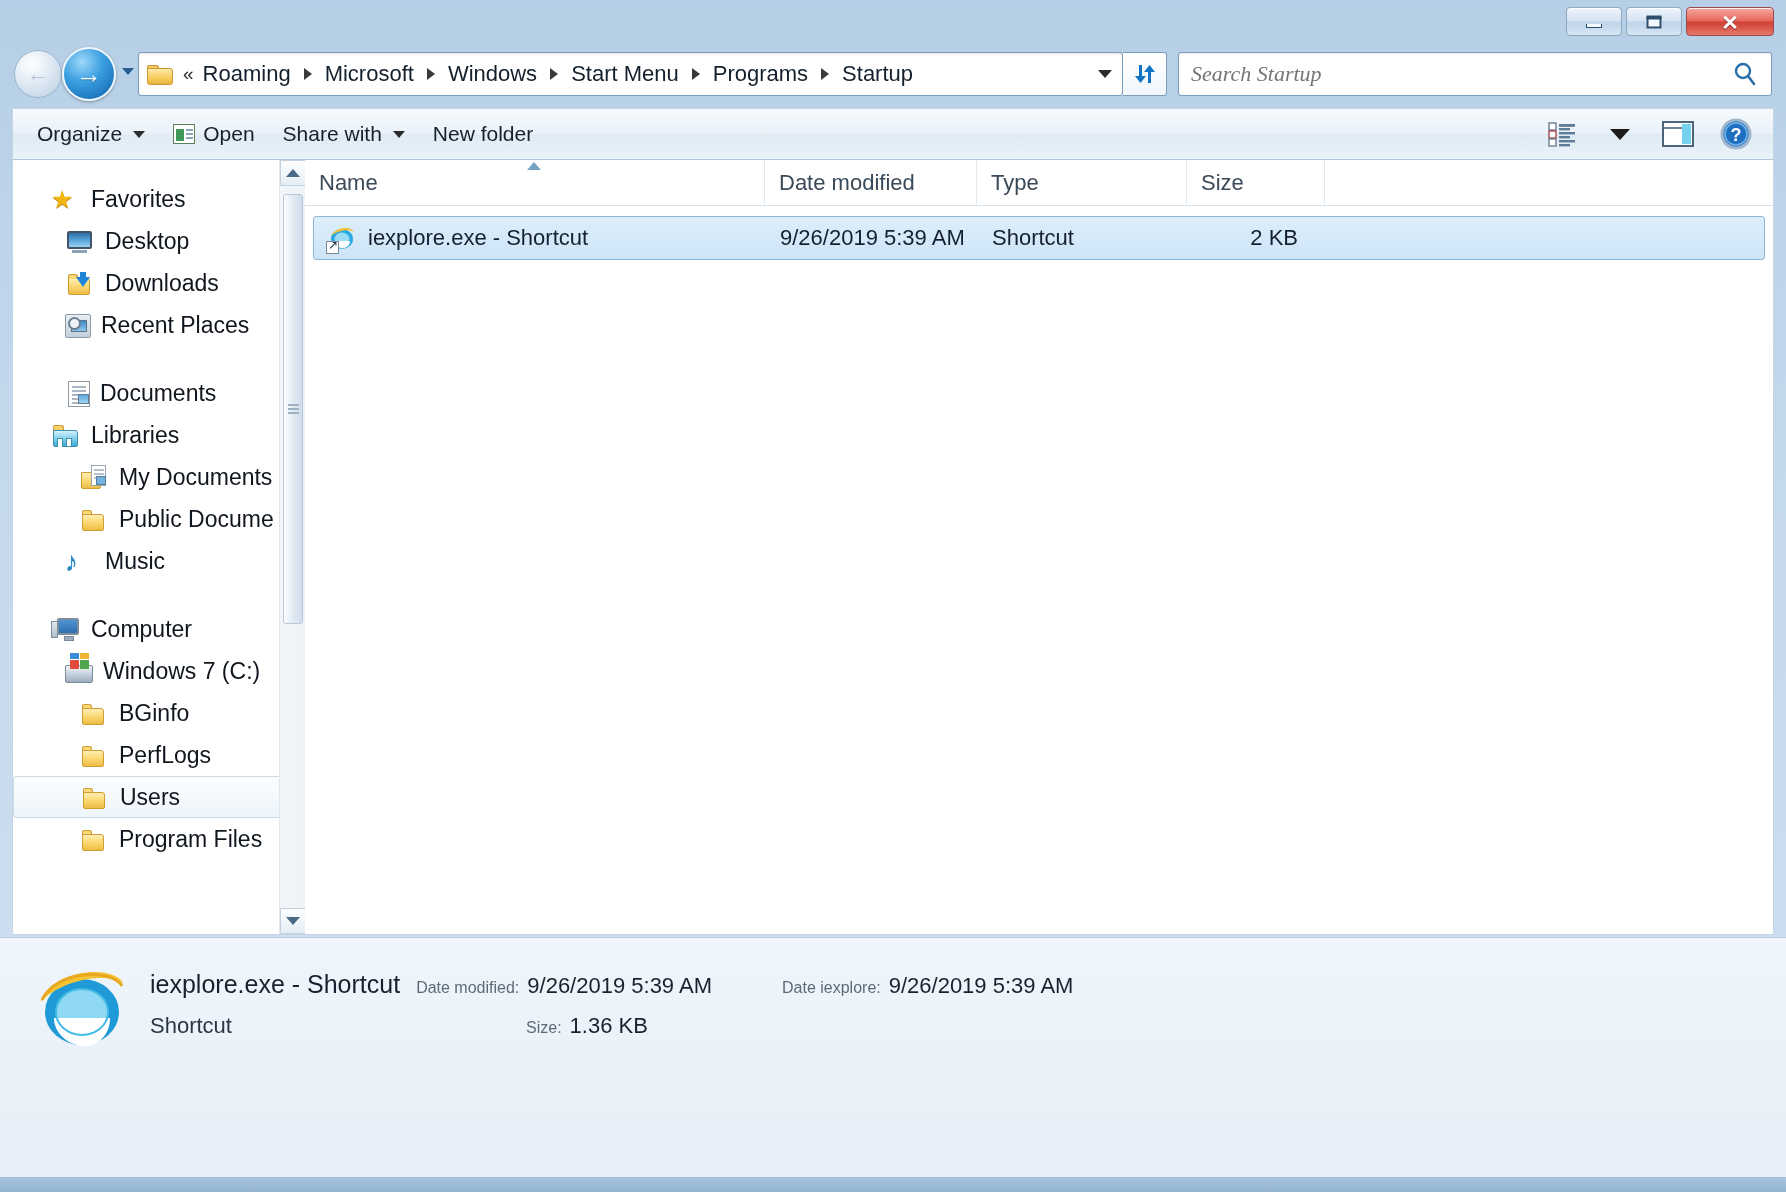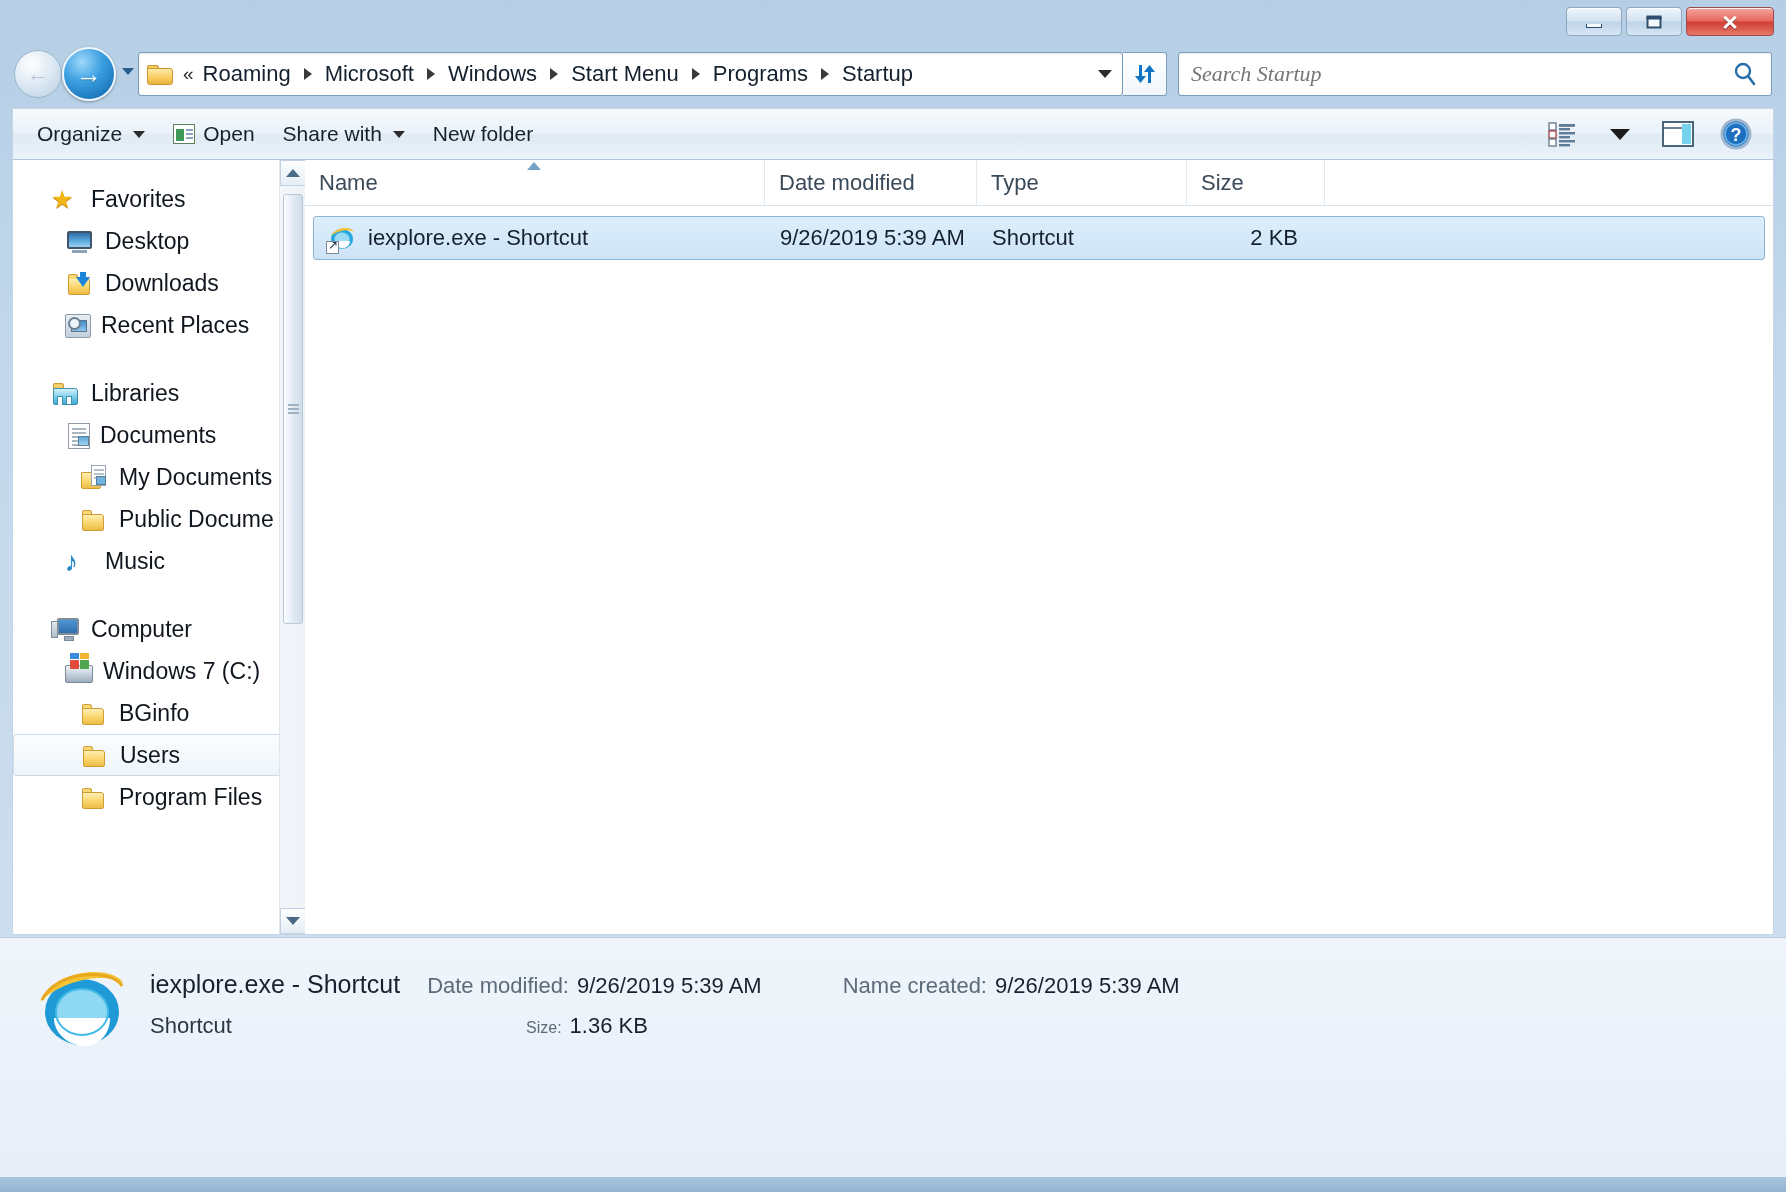--- a/index.html
+++ b/index.html
@@ -426,21 +426,21 @@
     position: absolute; left: 0; top: 937px; width: 1786px; height: 240px;
     background: linear-gradient(180deg, #eff5fb 0%, #e6eef7 100%);
     border-top: 1px solid #b9cbdc;
     display: flex; align-items: flex-start; padding: 22px 0 0 34px;
   }
   #details-icon { width: 96px; height: 96px; flex: 0 0 auto; margin-right: 20px; }
   #details-text { flex: 1; padding-top: 10px; }
   .det-row1 { display: flex; align-items: baseline; }
   .det-row2 { display: flex; align-items: baseline; margin-top: 14px; }
   .det-title { font-size: 25px; color: #18222e; }
-  .det-key { font-size: 22px; color: #5d6b78; margin-left: 27px; }
+  .det-key { font-size: 16px; color: #5d6b78; margin-left: 16px; }
   .det-val { font-size: 22px; color: #18222e; margin-left: 8px; }
   .det-type { font-size: 22px; color: #2b3744; width: 180px; }
   .det-size-key { font-size: 16px; color: #5d6b78; }
   .det-size-val { font-size: 22px; color: #18222e; margin-left: 8px; }
   .spacer-1 { width: 196px; }
   .spacer-2 { width: 54px; }
 
   #bottom-strip {
     position: absolute; left: 0; bottom: 0; width: 1786px; height: 15px;
     background: linear-gradient(180deg,#a8c4de 0%, #93b4d2 100%);
@@ -587,31 +587,31 @@
             <span class="stem"></span>
             <span class="arr"></span>
           </span>
           <span class="nav-label">Downloads</span>
         </div>
         <div class="nav-item level1">
           <span class="nav-icon ic-recent"></span>
           <span class="nav-label">Recent Places</span>
         </div>
         <div class="nav-gap"></div>
+        <div class="nav-item level1">
+          <span class="nav-icon ic-doc"></span>
+          <span class="nav-label">Documents</span>
+        </div>
         <div class="nav-item level0">
           <span class="nav-icon ic-library">
             <span class="ft"></span>
             <span class="fb"></span>
             <span class="bk"></span>
           </span>
           <span class="nav-label">Libraries</span>
-        </div>
-        <div class="nav-item level1">
-          <span class="nav-icon ic-doc"></span>
-          <span class="nav-label">Documents</span>
         </div>
         <div class="nav-item level2">
           <span class="nav-icon ic-mydocs">
             <span class="fb"></span>
             <span class="pg"></span>
           </span>
           <span class="nav-label">My Documents</span>
         </div>
         <div class="nav-item level2">
           <span class="nav-icon ic-folder">
@@ -636,20 +636,27 @@
         <div class="nav-item level1">
           <span class="nav-icon ic-drive"></span>
           <span class="nav-label">Windows 7 (C:)</span>
         </div>
         <div class="nav-item level2">
           <span class="nav-icon ic-folder">
             <span class="ft"></span>
             <span class="fb"></span>
           </span>
           <span class="nav-label">BGinfo</span>
+        </div>
+        <div class="nav-item level2">
+          <span class="nav-icon ic-folder">
+            <span class="ft"></span>
+            <span class="fb"></span>
+          </span>
+          <span class="nav-label">PerfLogs</span>
         </div>
         <div class="nav-item level2 selected">
           <span class="nav-icon ic-folder">
             <span class="ft"></span>
             <span class="fb"></span>
           </span>
           <span class="nav-label">Users</span>
         </div>
         <div class="nav-item level2">
           <span class="nav-icon ic-folder">
@@ -720,21 +727,21 @@
       <ellipse cx="48" cy="52" rx="26" ry="23" fill="none" stroke="#45bbe8" stroke-width="2"></ellipse>
     </svg>
   </div>
 
   <div id="details-text">
     <div class="det-row1">
       <span class="det-title">iexplore.exe - Shortcut</span>
       <span class="det-key">Date modified:</span>
       <span class="det-val">9/26/2019 5:39 AM</span>
       <span class="spacer-2"></span>
-      <span class="det-key">Name created:</span>
+      <span class="det-key">Date iexplore:</span>
       <span class="det-val">9/26/2019 5:39 AM</span>
     </div>
     <div class="det-row2">
       <span class="det-type">Shortcut</span>
       <span class="spacer-1"></span>
       <span class="det-size-key">Size:</span>
       <span class="det-size-val">1.36 KB</span>
     </div>
   </div>
 </div>

